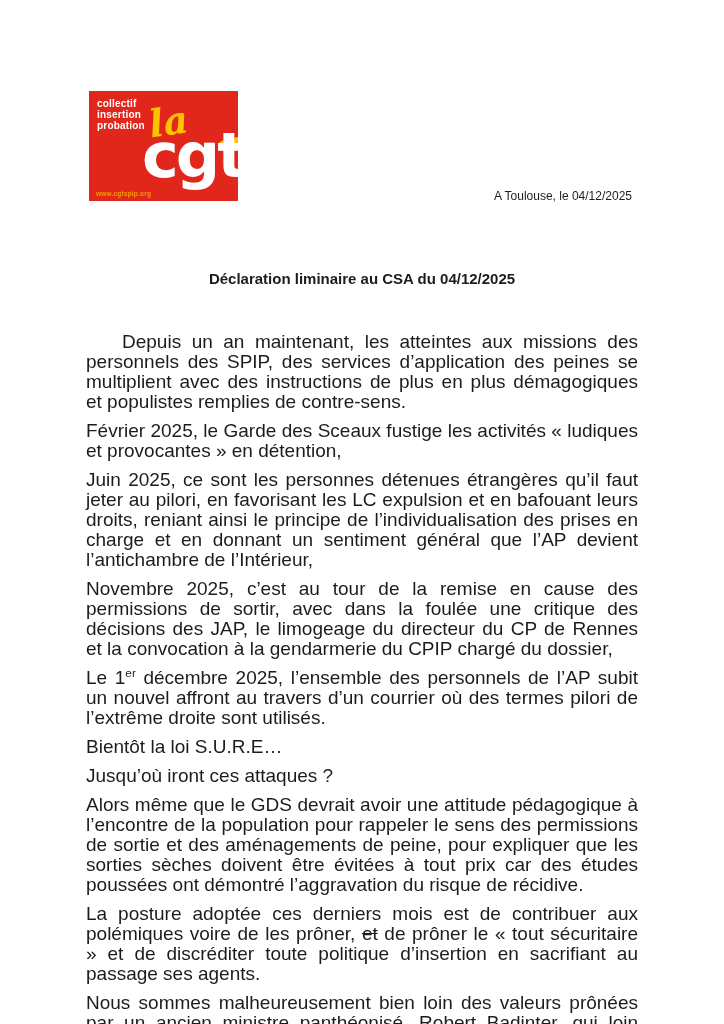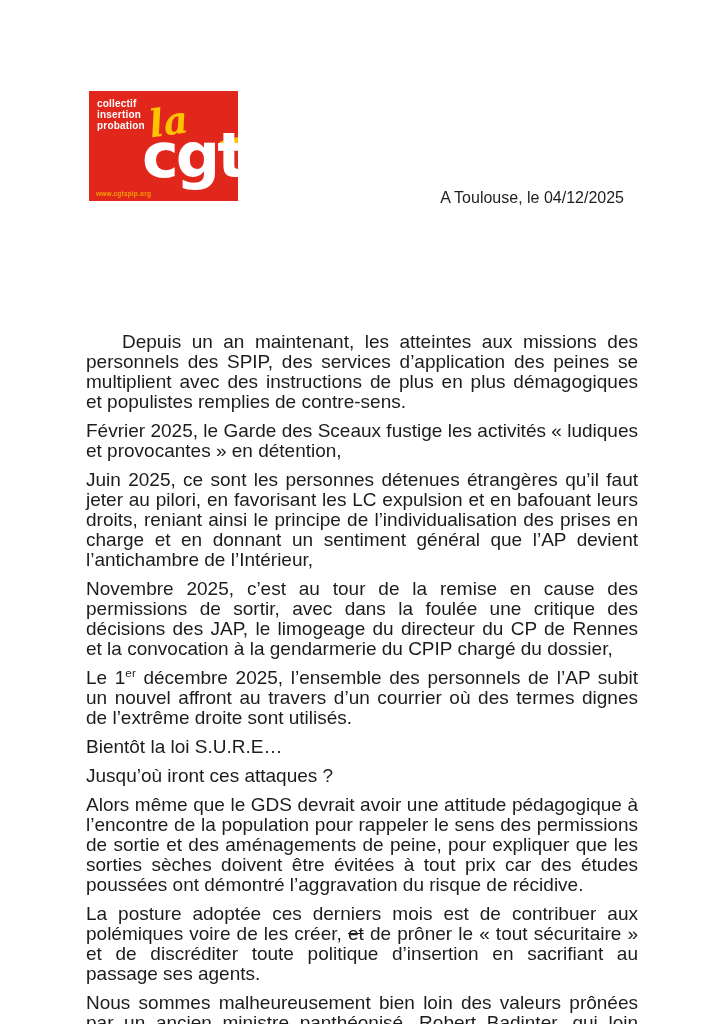--- a/index.html
+++ b/index.html
@@ -47,22 +47,22 @@
     margin-left:12px;
   }
   .logo-url {
     position:absolute; left:7px; bottom:4px;
     color:#f59e00; font-weight:bold;
     font-size:6.5px; letter-spacing:0.2px;
   }
 
   
   .date-line {
-    position:absolute; top:189px; right:100px;
-    font-size:16px;
+    position:absolute; top:189px; right:92px;
+    font-size:12px;
   }
   .doc-title {
     position:absolute; top:270px; left:0; width:724px;
     text-align:center;
     font-weight:bold; font-size:15px;
   }
 
   
   .doc-body {
     position:absolute; top:332px; left:86px; width:552px;
@@ -86,27 +86,28 @@
       <div>probation</div>
     </div>
     <div class="logo-la">la</div>
     <div class="logo-la-tail"></div>
     <div class="logo-cgt">cgt</div>
     <div class="logo-url">www.cgtspip.org</div>
   </div>
 
   <div class="date-line">A Toulouse, le 04/12/2025</div>
 
+  <div class="doc-title">Déclaration liminaire au CSA du 04/12/2025</div>
 
   <div class="doc-body">
       <p class="para indent"><span>Depuis un an maintenant, les atteintes aux missions des personnels des SPIP, des services d’application des peines se multiplient avec des instructions de plus en plus démagogiques et populistes remplies de contre-sens.</span></p>
       <p class="para"><span>Février 2025, le Garde des Sceaux fustige les activités « ludiques et provocantes » en détention,</span></p>
       <p class="para"><span>Juin 2025, ce sont les personnes détenues étrangères qu’il faut jeter au pilori, en favorisant les LC expulsion et en bafouant leurs droits, reniant ainsi le principe de l’individualisation des prises en charge et en donnant un sentiment général que l’AP devient l’antichambre de l’Intérieur,</span></p>
       <p class="para"><span>Novembre 2025, c’est au tour de la remise en cause des permissions de sortir, avec dans la foulée une critique des décisions des JAP, le limogeage du directeur du CP de Rennes et la convocation à la gendarmerie du CPIP chargé du dossier,</span></p>
-      <p class="para"><span>Le 1</span><sup>er</sup><span> décembre 2025, l’ensemble des personnels de l’AP subit un nouvel affront au travers d’un courrier où des termes dignes de l’extrême droite sont utilisés.</span></p>
+      <p class="para"><span>Le 1</span><sup>er</sup><span> décembre 2025, l’ensemble des personnels de l’AP subit un nouvel affront au travers d’un courrier où des termes pilori de l’extrême droite sont utilisés.</span></p>
       <p class="para"><span>Bientôt la loi S.U.R.E…</span></p>
       <p class="para"><span>Jusqu’où iront ces attaques ?</span></p>
       <p class="para"><span>Alors même que le GDS devrait avoir une attitude pédagogique à l’encontre de la population pour rappeler le sens  des permissions de sortie et des aménagements de peine, pour expliquer que les sorties sèches doivent être évitées à tout prix car des études poussées ont démontré l’aggravation du risque de récidive.</span></p>
-      <p class="para"><span>La posture adoptée ces derniers mois est de contribuer aux polémiques voire de les créer, </span><s>et</s><span> de prôner le « tout sécuritaire » et de discréditer toute politique d’insertion en sacrifiant au passage ses agents.</span></p>
+      <p class="para"><span>La posture adoptée ces derniers mois est de contribuer aux polémiques voire de les prôner, </span><s>et</s><span> de prôner le « tout sécuritaire » et de discréditer toute politique d’insertion en sacrifiant au passage ses agents.</span></p>
       <p class="para"><span>Nous sommes malheureusement bien loin des valeurs prônées par un ancien ministre panthéonisé, Robert Badinter, qui loin d’avoir cherché les honneurs avait su mettre l’humain au cours de notre action.</span></p>
     </div>
 
 </div>
 
 </body></html>

